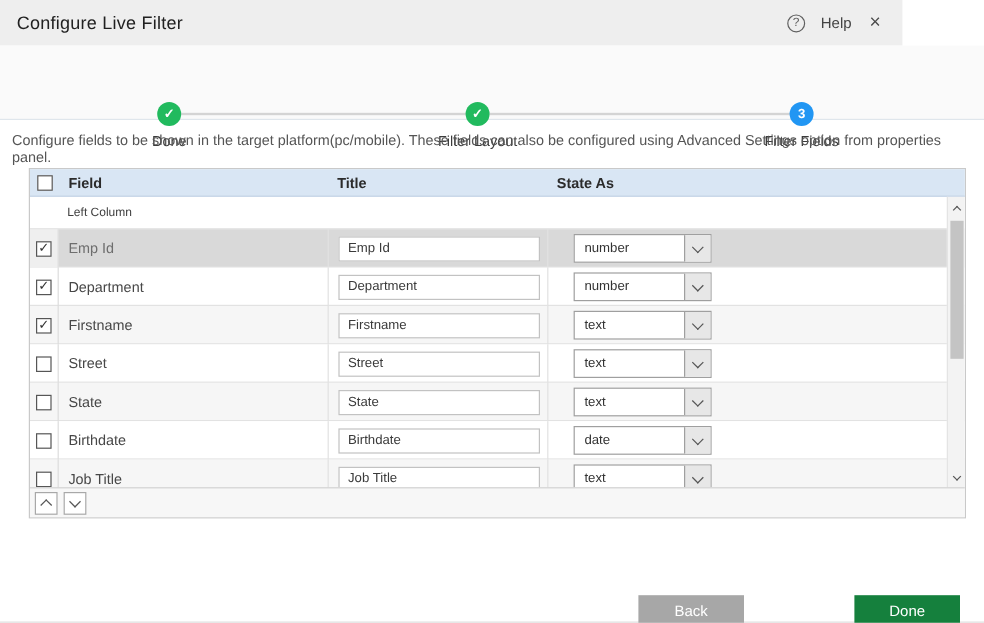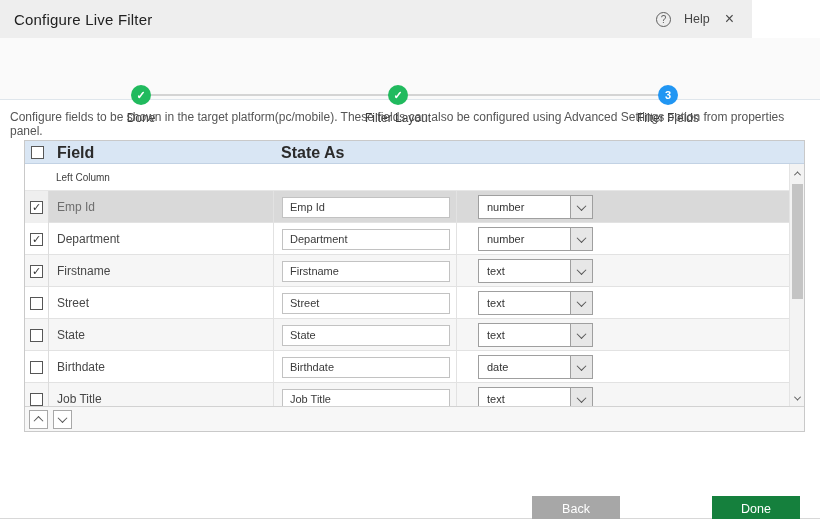--- a/index.html
+++ b/index.html
@@ -38,21 +38,21 @@
   .step { top:47px; }
 
   
   .descr { position:absolute; left:10px; top:110px; width:800px; font-size:12px; color:#555; }
 
   
   .tablebox { position:absolute; left:24px; top:140px; width:781px; height:292px;
               border:1px solid #c9c9c9; background:#fff; }
   .tgrid { display:grid; grid-template-columns:24px 224px 183px 1fr; align-items:center; }
   .thead { height:23px; background:#d9e6f4; border-bottom:1px solid #c2d2e4; }
-  .thead .hcell { font-size:16px; font-weight:bold; color:#2b2b2b; padding-left:8px;
+  .thead .hcell { font-size:12px; font-weight:bold; color:#2b2b2b; padding-left:8px;
                   height:23px; display:flex; align-items:center; }
   .thead .hcheck { display:flex; align-items:center; justify-content:center; height:23px; }
 
   .tbody { position:relative; height:243px; overflow:hidden; }
 
   .grouprow { height:27px; display:flex; align-items:center; padding-left:31px;
               background:#fff; border-bottom:1px solid #e6e6e6; }
   .grouprow .gl { font-size:10px; color:#404040; }
 
   .row { height:32px; border-bottom:1px solid #e2e2e2; }
@@ -153,20 +153,21 @@
 
   <div class="descr">Configure fields to be shown in the target platform(pc/mobile). These fields can also be configured using Advanced Settings option from properties panel.</div>
 
   <div class="tablebox">
 
     <div class="thead tgrid">
       <div class="hcheck">
         <div class="cbx"></div>
       </div>
       <div class="hcell">Field</div>
+      <div class="hcell">Title</div>
       <div class="hcell">State As</div>
     </div>
 
     <div class="tbody">
       <div class="grouprow">
         <span class="gl">Left Column</span>
       </div>
       <div id="rows-container">
           <div class="row tgrid selected">
     <div class="cell-check">

